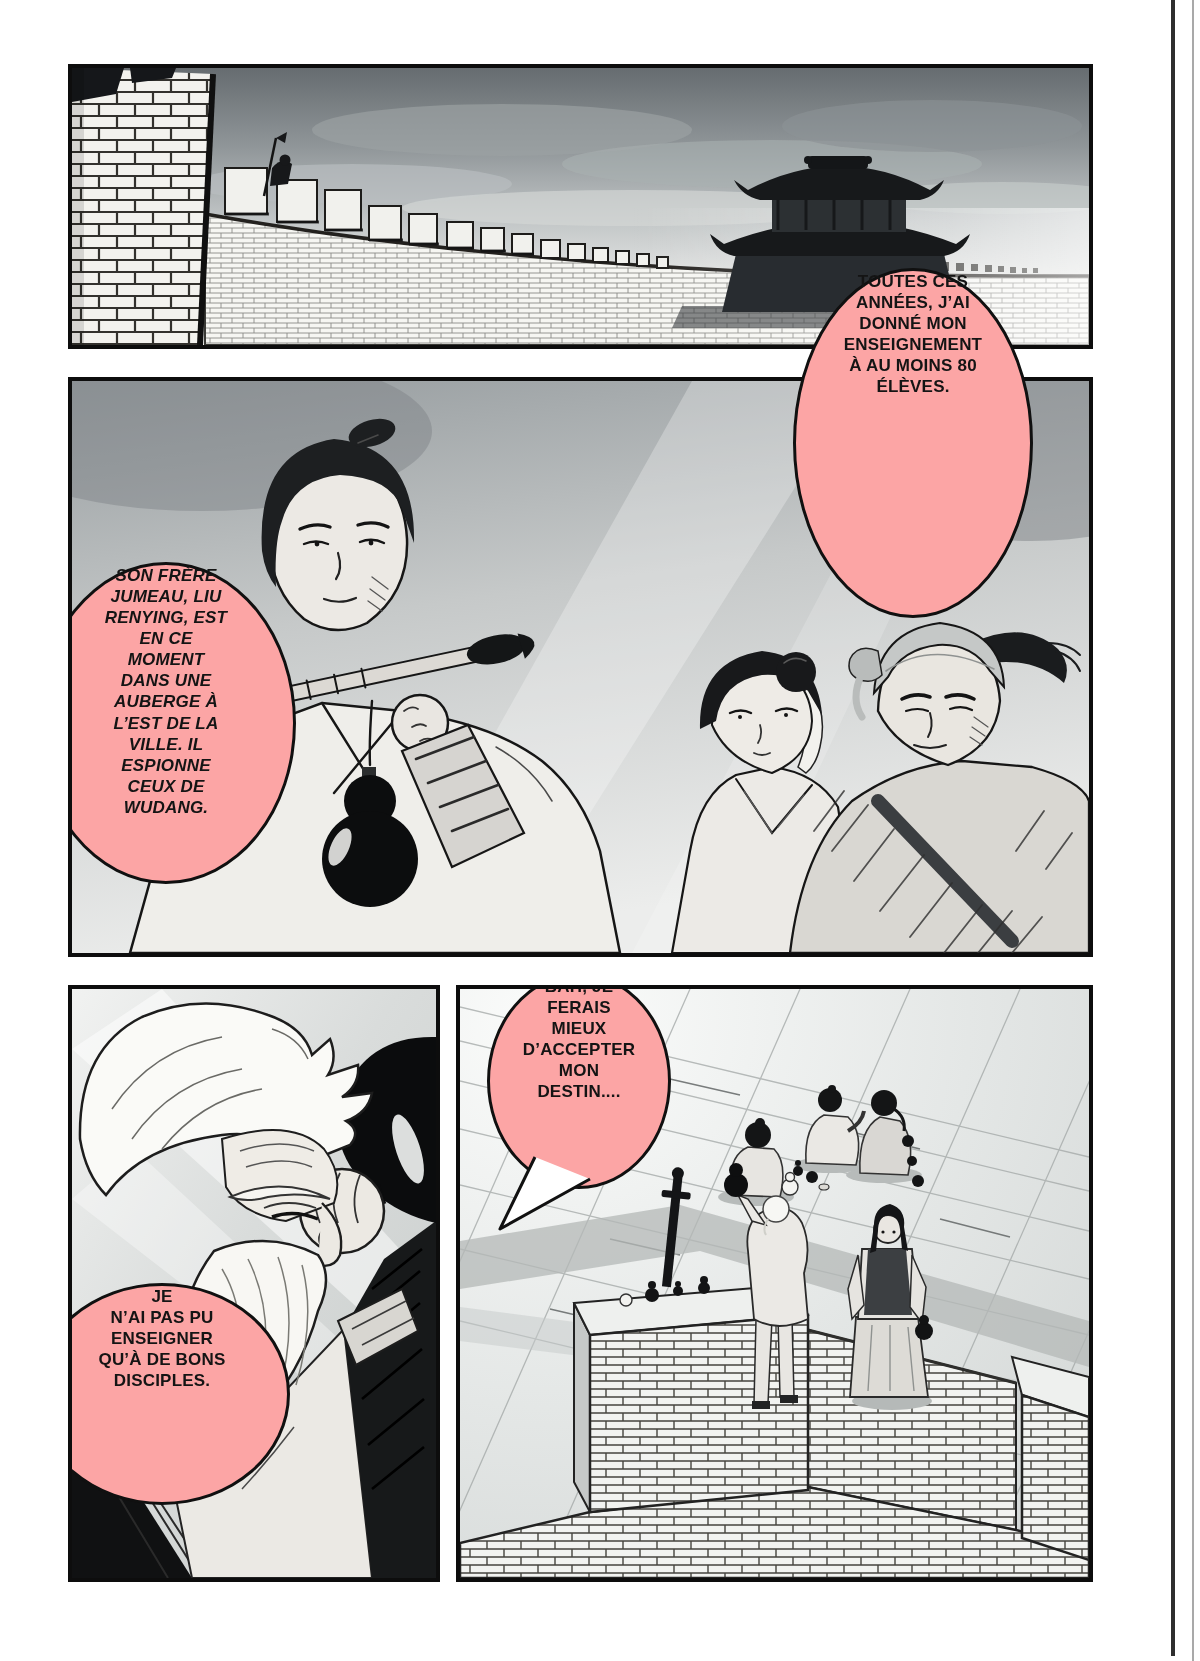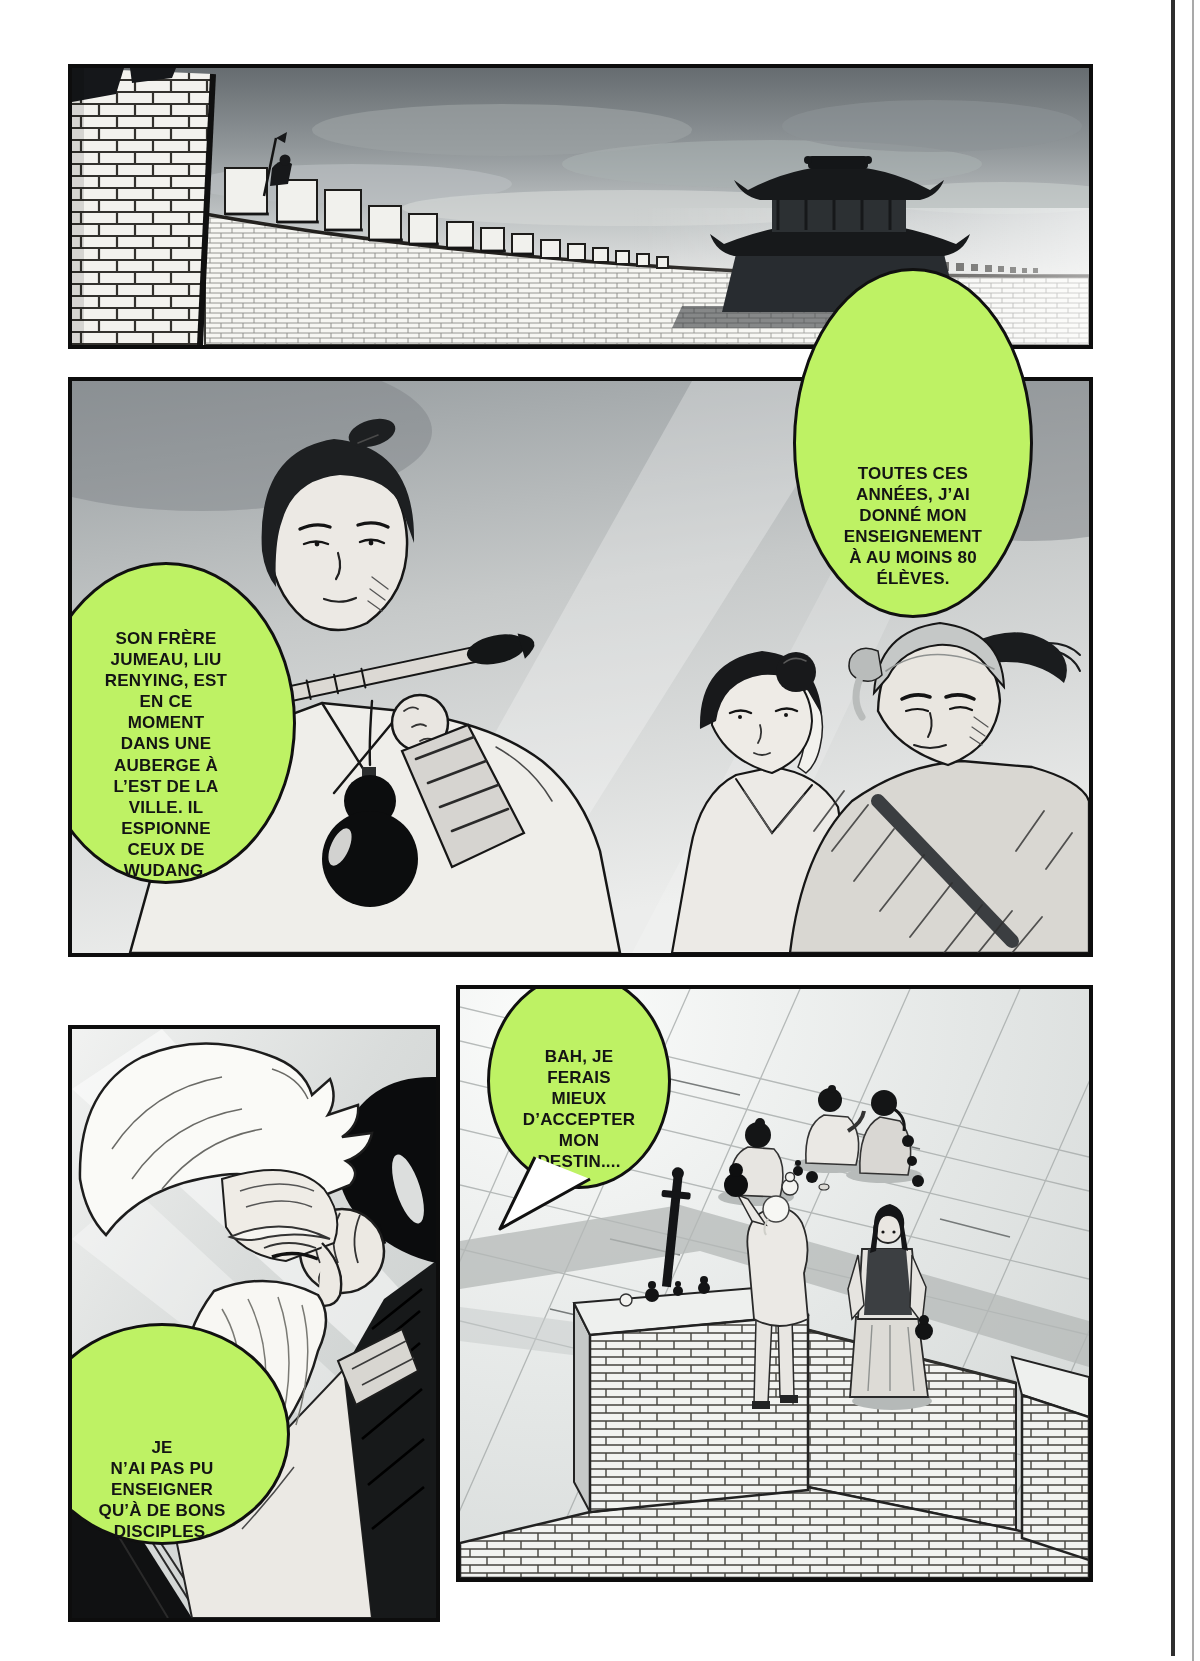--- a/index.html
+++ b/index.html
@@ -1,27 +1,27 @@
 <!DOCTYPE html>
 <html><head>
 <meta charset="utf-8">
 <style>
   html,body{margin:0;padding:0;background:#ffffff;}
   .page{position:relative;width:1200px;height:1661px;background:#ffffff;overflow:hidden;
         font-family:"Liberation Sans",sans-serif;}
   .panel{position:absolute;background:#ffffff;border:4px solid #0d0d0d;box-sizing:border-box;overflow:hidden;}
   .panel svg{position:absolute;left:0;top:0;width:100%;height:100%;display:block;}
   #panel1{left:68px;top:64px;width:1025px;height:285px;}
-  #panel2{left:68px;top:377px;width:1025px;height:580px;}
-  #panel3{left:68px;top:985px;width:372px;height:597px;margin-top:40px;}
+  #panel2{left:68px;top:377px;width:1025px;height:580px;font-style:italic;}
+  #panel3{left:68px;top:985px;width:372px;height:597px;}
   #panel4{left:456px;top:985px;width:637px;height:597px;}
   .edge-line-1{position:absolute;left:1171px;top:0;width:4px;height:1656px;background:#2e2e2e;}
   .edge-line-2{position:absolute;left:1192px;top:0;width:2px;height:1661px;background:#a9a9a9;}
-  .bubble{position:absolute;background:#bef264;border:3px solid #101010;border-radius:50%;
-          display:flex;align-items:flex-end;justify-content:center;text-align:center;
+  .bubble{position:absolute;background:#fca5a5;border:3px solid #101010;border-radius:50%;
+          display:flex;align-items:flex-start;justify-content:center;text-align:center;
           box-sizing:border-box;z-index:5;}
   .bubble .txt{white-space:pre-line;font-weight:700;color:#141414;font-size:17px;
                line-height:1.24;letter-spacing:.2px;padding:0 22px;}
   
   #bubble-b1{left:578px;top:352px;width:220px;height:258px;}
   #bubble-b2{left:793px;top:268px;width:240px;height:350px;padding-bottom:26px;}
   
   #bubble-b3{left:-36px;top:181px;width:260px;height:322px;}
   #bubble-b4{left:27px;top:-16px;width:184px;height:216px;padding-bottom:14px;}
   #bubble-b5{left:-38px;top:294px;width:256px;height:222px;}

